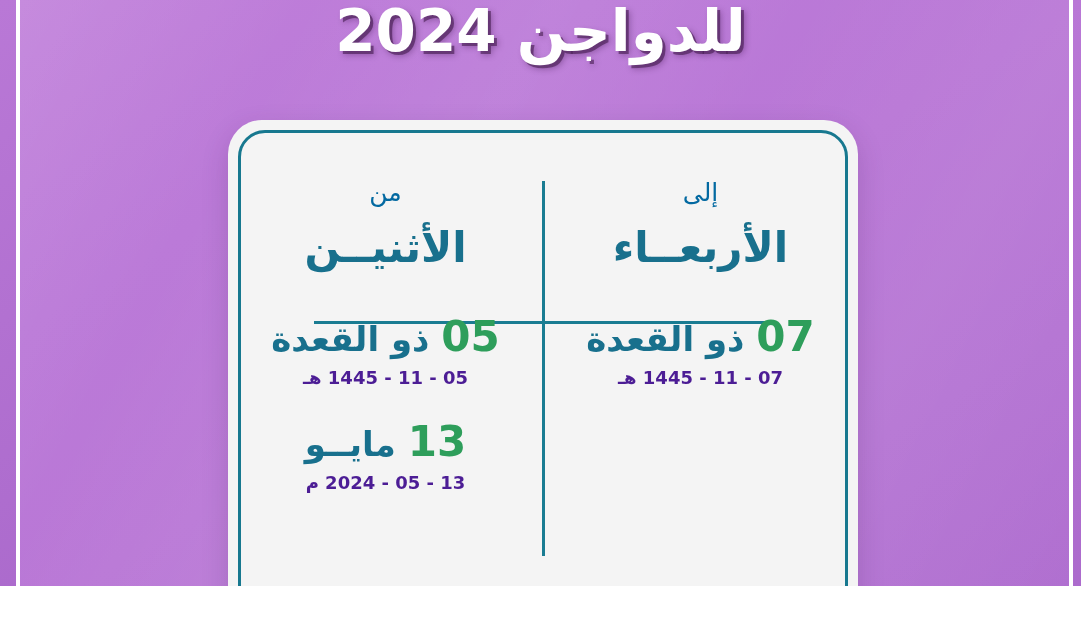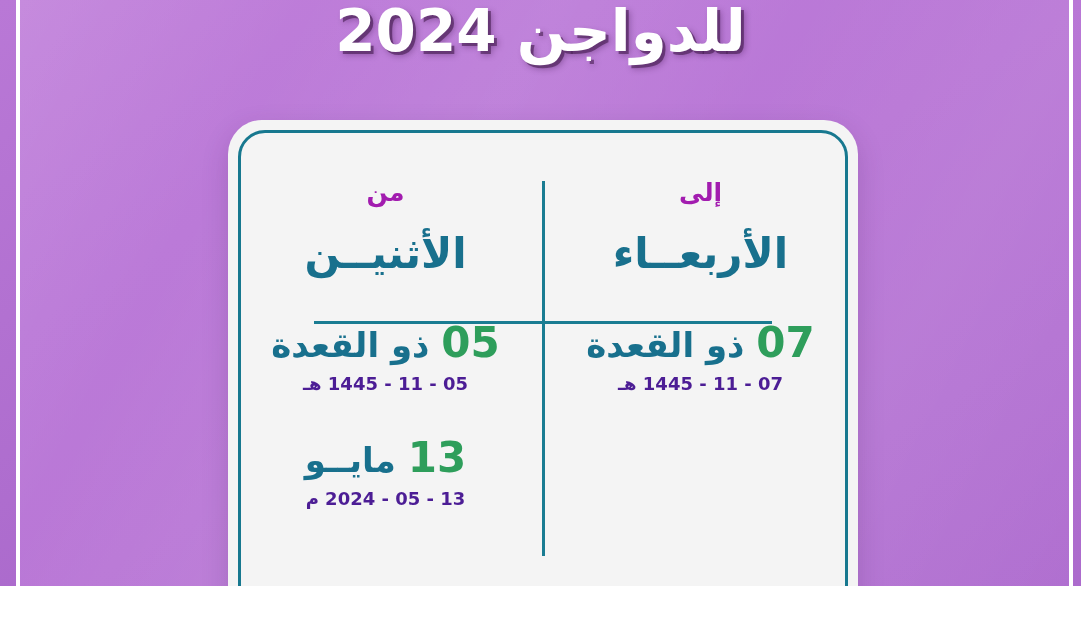--- a/index.html
+++ b/index.html
@@ -127,39 +127,39 @@
     flex: 1 1 50%;
     position: relative;
     display: flex;
     flex-direction: column;
     align-items: center;
   }
 
   .col-label {
     margin-top: 58px;
     font-size: 25px;
-    font-weight: 700;
-    color: #a21caf;
+    font-weight: 400;
+    color: #0369a1;
     line-height: 30px;
   }
   .col-weekday {
-    margin-top: 20px;
+    margin-top: 14px;
     font-size: 42px;
     font-weight: 700;
     color: #18708d;
     line-height: 52px;
     white-space: nowrap;
   }
 
   .date-block {
     margin-top: 42px;
     text-align: center;
   }
   .date-block.gregorian {
-    margin-top: 42px;
+    margin-top: 32px;
   }
   .date-main {
     font-size: 34px;
     font-weight: 700;
     line-height: 42px;
     color: #18708d;
     white-space: nowrap;
   }
   .date-main .num {
     color: #2e9e5b;

